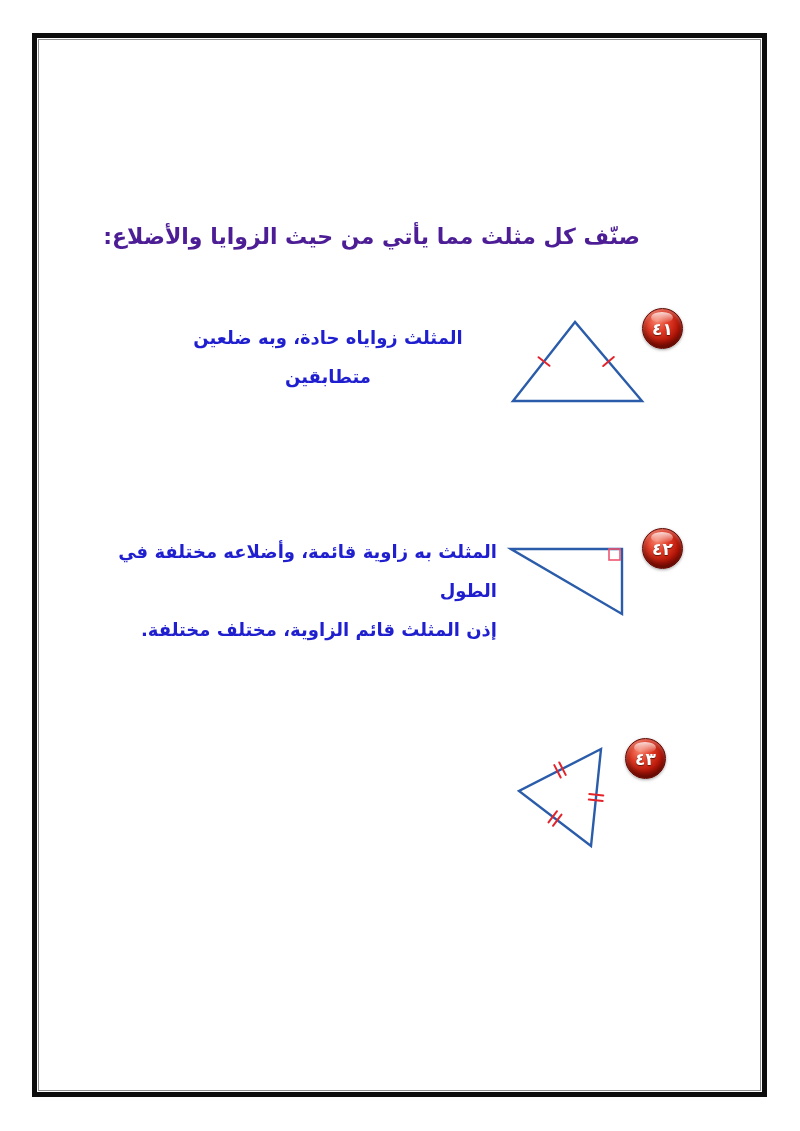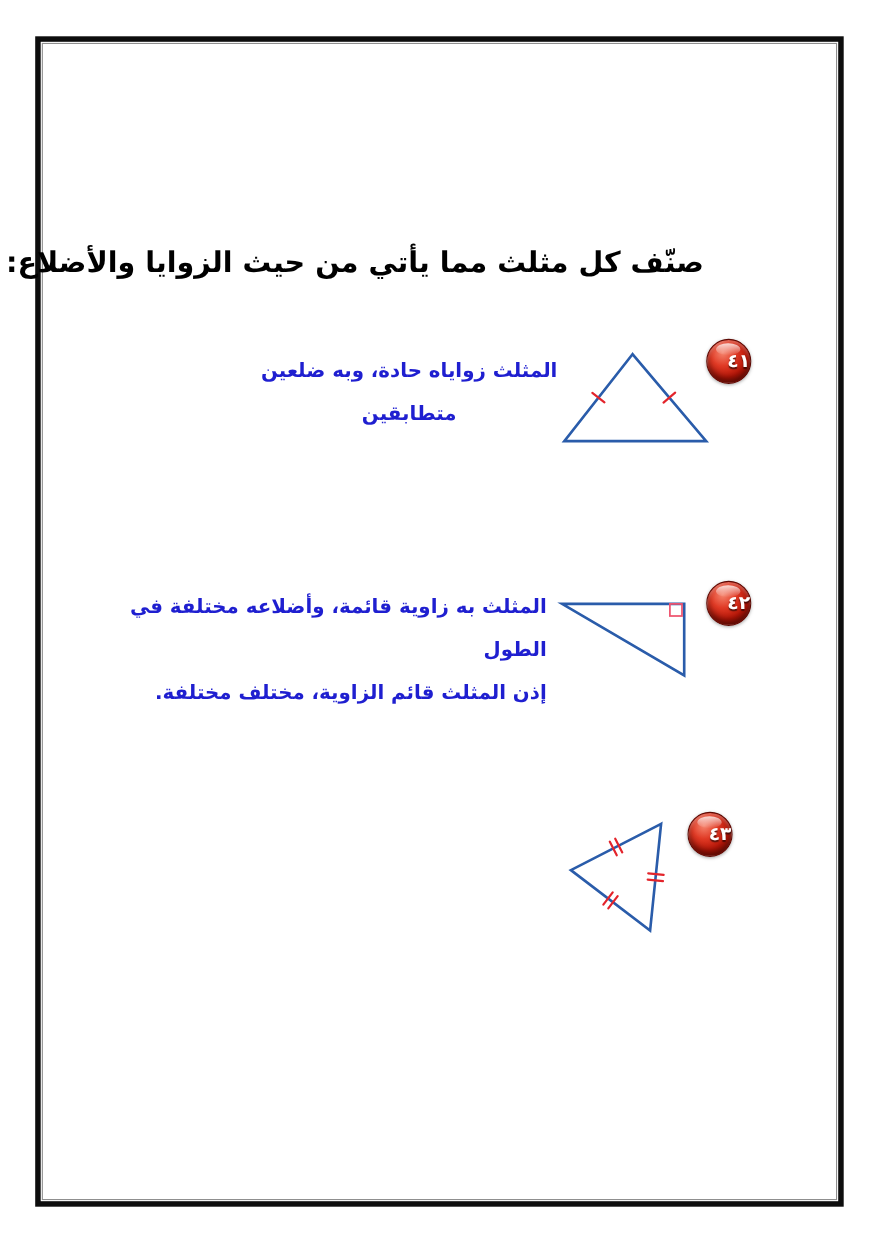--- a/index.html
+++ b/index.html
@@ -22,37 +22,37 @@
     border:5px solid var(--frame-black);
   }
   .frame-inner{
     position:absolute;inset:1px;border:1px solid #8f8f8f;
   }
   
   .title{
     position:absolute;top:224px;right:160px;direction:rtl;white-space:nowrap;
   }
   .title-main{
-    color:#000000;font-size:26px;font-weight:bold;letter-spacing:0;
+    color:#4c1d95;font-size:22px;font-weight:bold;letter-spacing:0;
   }
   
   .ptext{
     position:absolute;direction:rtl;text-align:center;
     color:var(--text-blue);font-weight:bold;font-size:18px;line-height:39px;
   }
-  .p41-text{left:150px;top:318px;width:356px;margin-left:44px;}
+  .p41-text{left:150px;top:318px;width:356px;}
   .p42-text{left:95px; top:532px;width:402px;text-align:right;}
   .p43-text{left:138px;top:728px;width:368px;}
   
   .badge{
     position:absolute;width:41px;height:41px;border-radius:50%;
     background:radial-gradient(circle at 36% 30%, #f5836c 0%, #e03a25 32%, #b51507 62%, #7c0b03 100%);
     border:1px solid #5e0a04;
     box-shadow:inset 0 -4px 6px rgba(0,0,0,.45), inset 0 2px 3px rgba(255,255,255,.30), 0 1px 3px rgba(0,0,0,.35);
-    display:flex;align-items:center;justify-content:flex-end;
+    display:flex;align-items:center;justify-content:center;
   }
   .badge::before{
     content:"";position:absolute;top:3px;left:8px;width:22px;height:11px;border-radius:50%;
     background:linear-gradient(rgba(255,255,255,.8), rgba(255,255,255,0));
   }
   .badge-num{
     position:relative;z-index:1;color:#ffffff;font-weight:bold;font-size:17px;
     text-shadow:0 1px 1px rgba(0,0,0,.55);direction:rtl;
   }
   .b41{left:642px;top:308px;}

